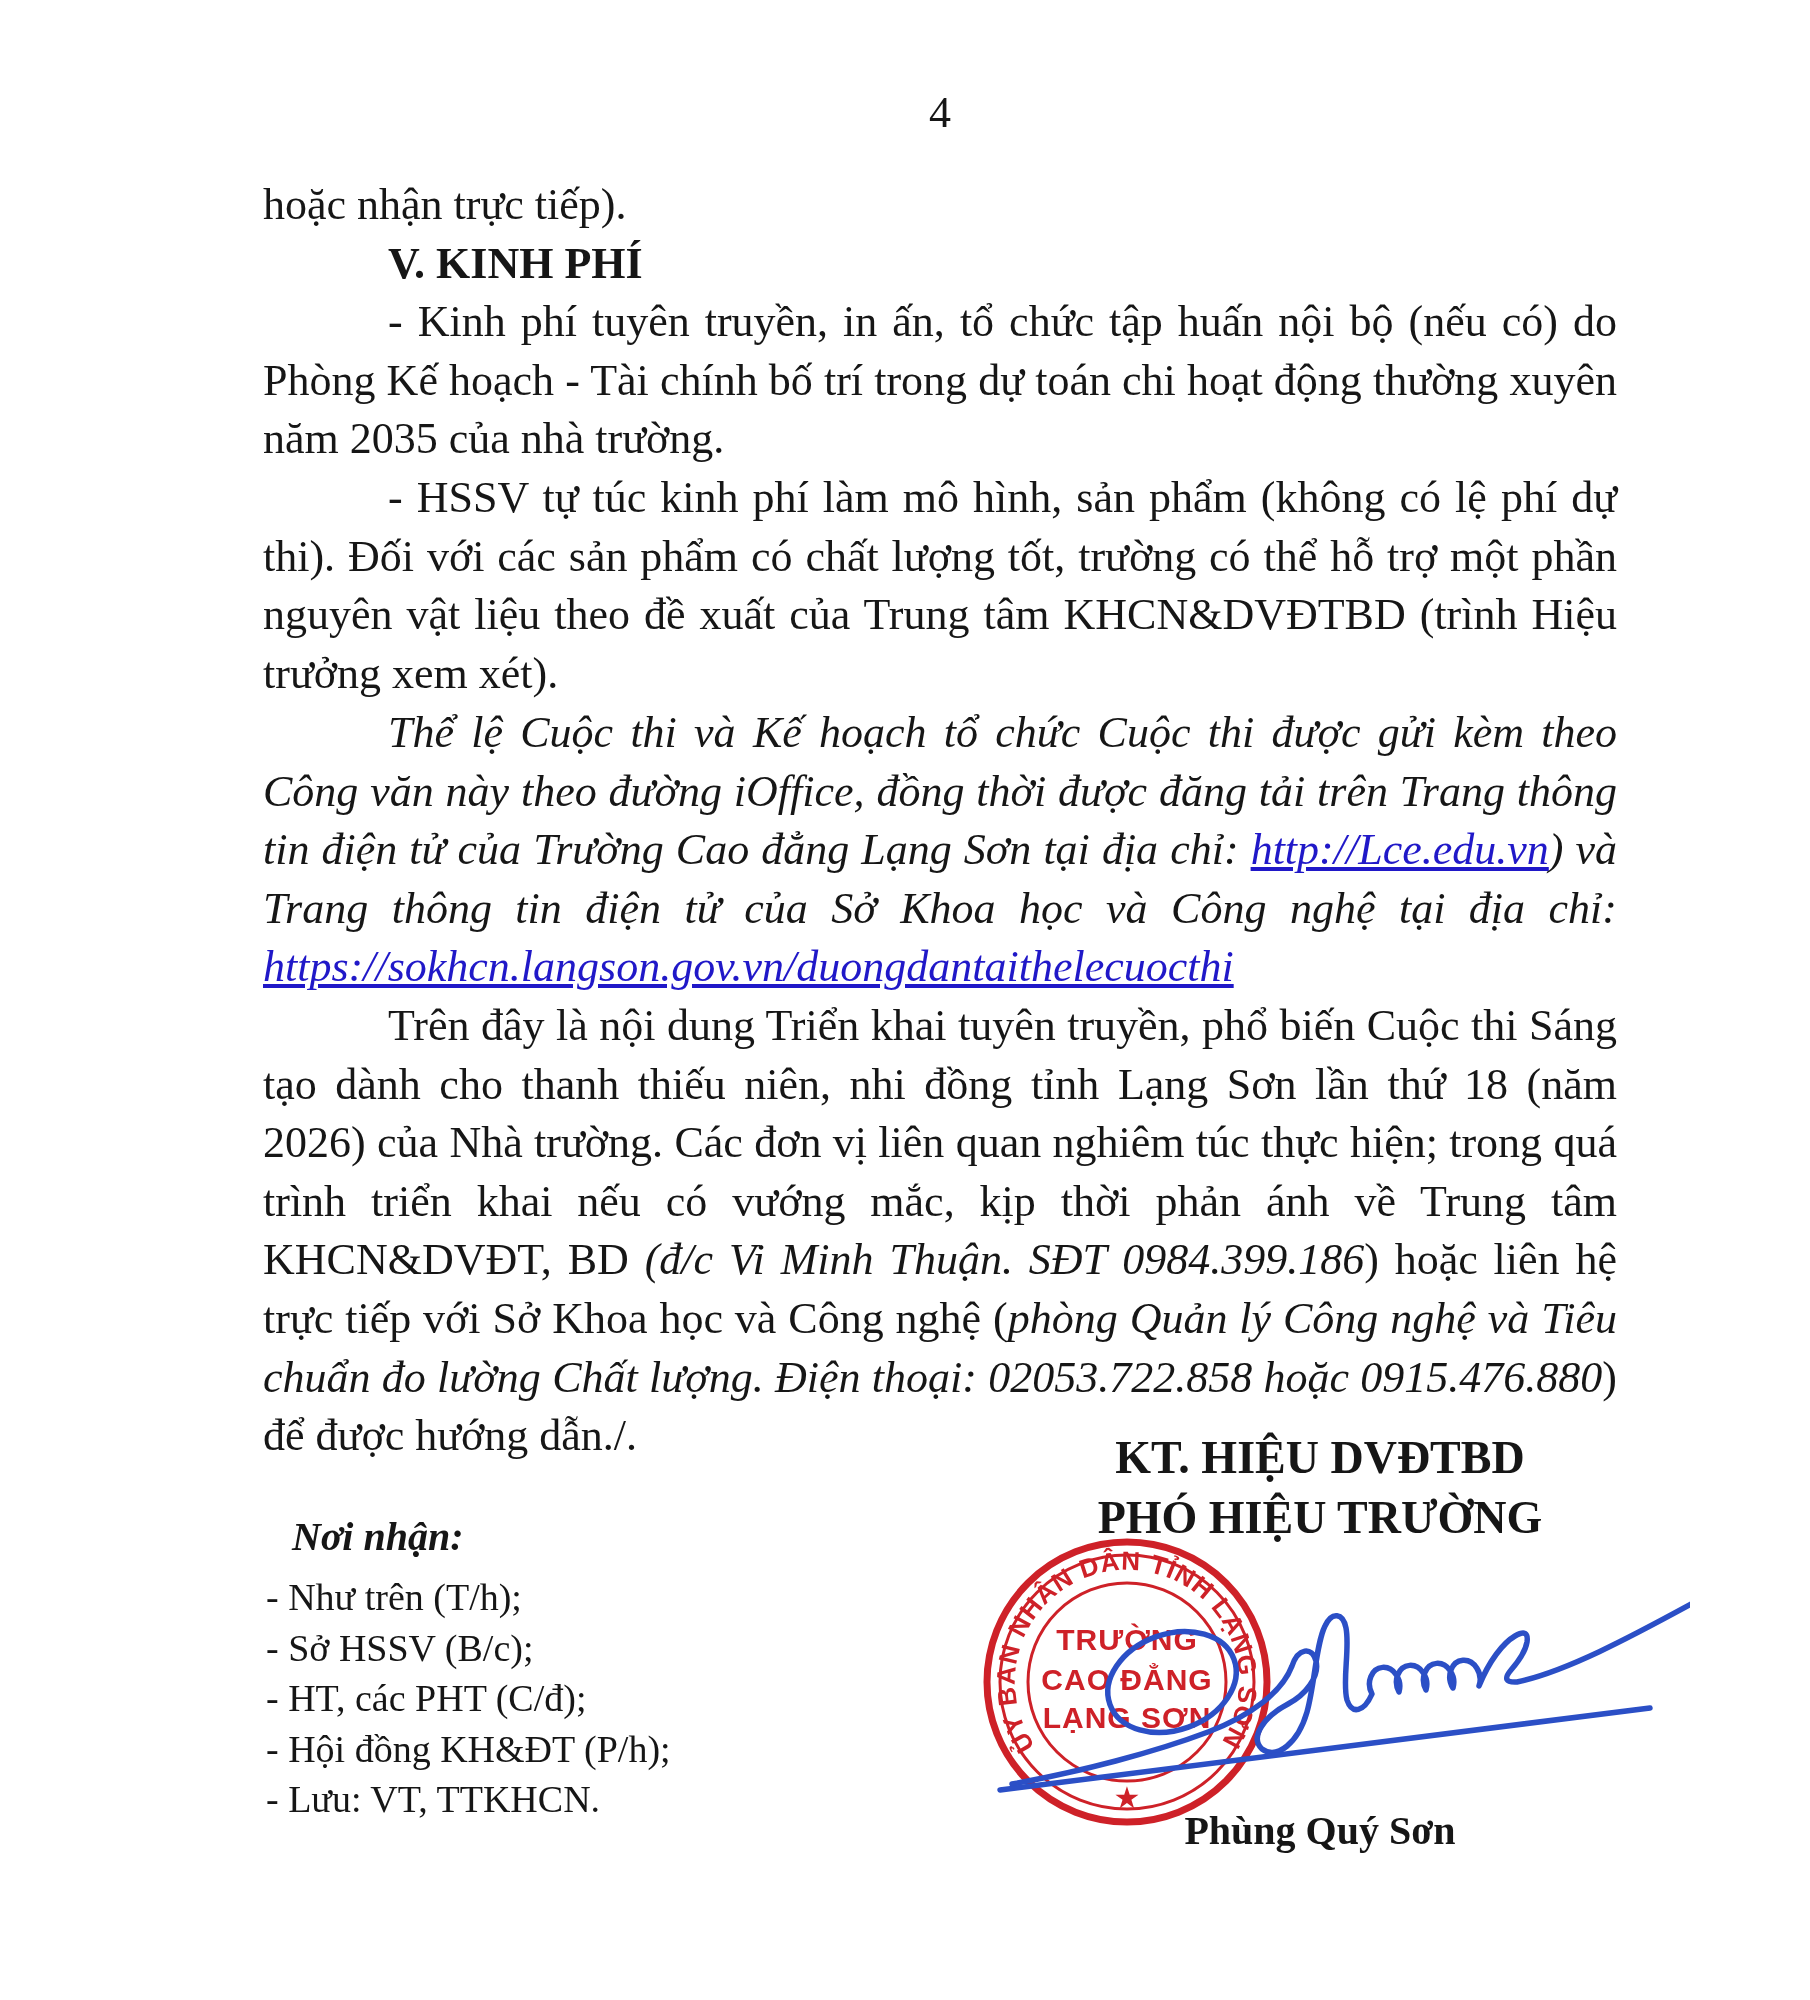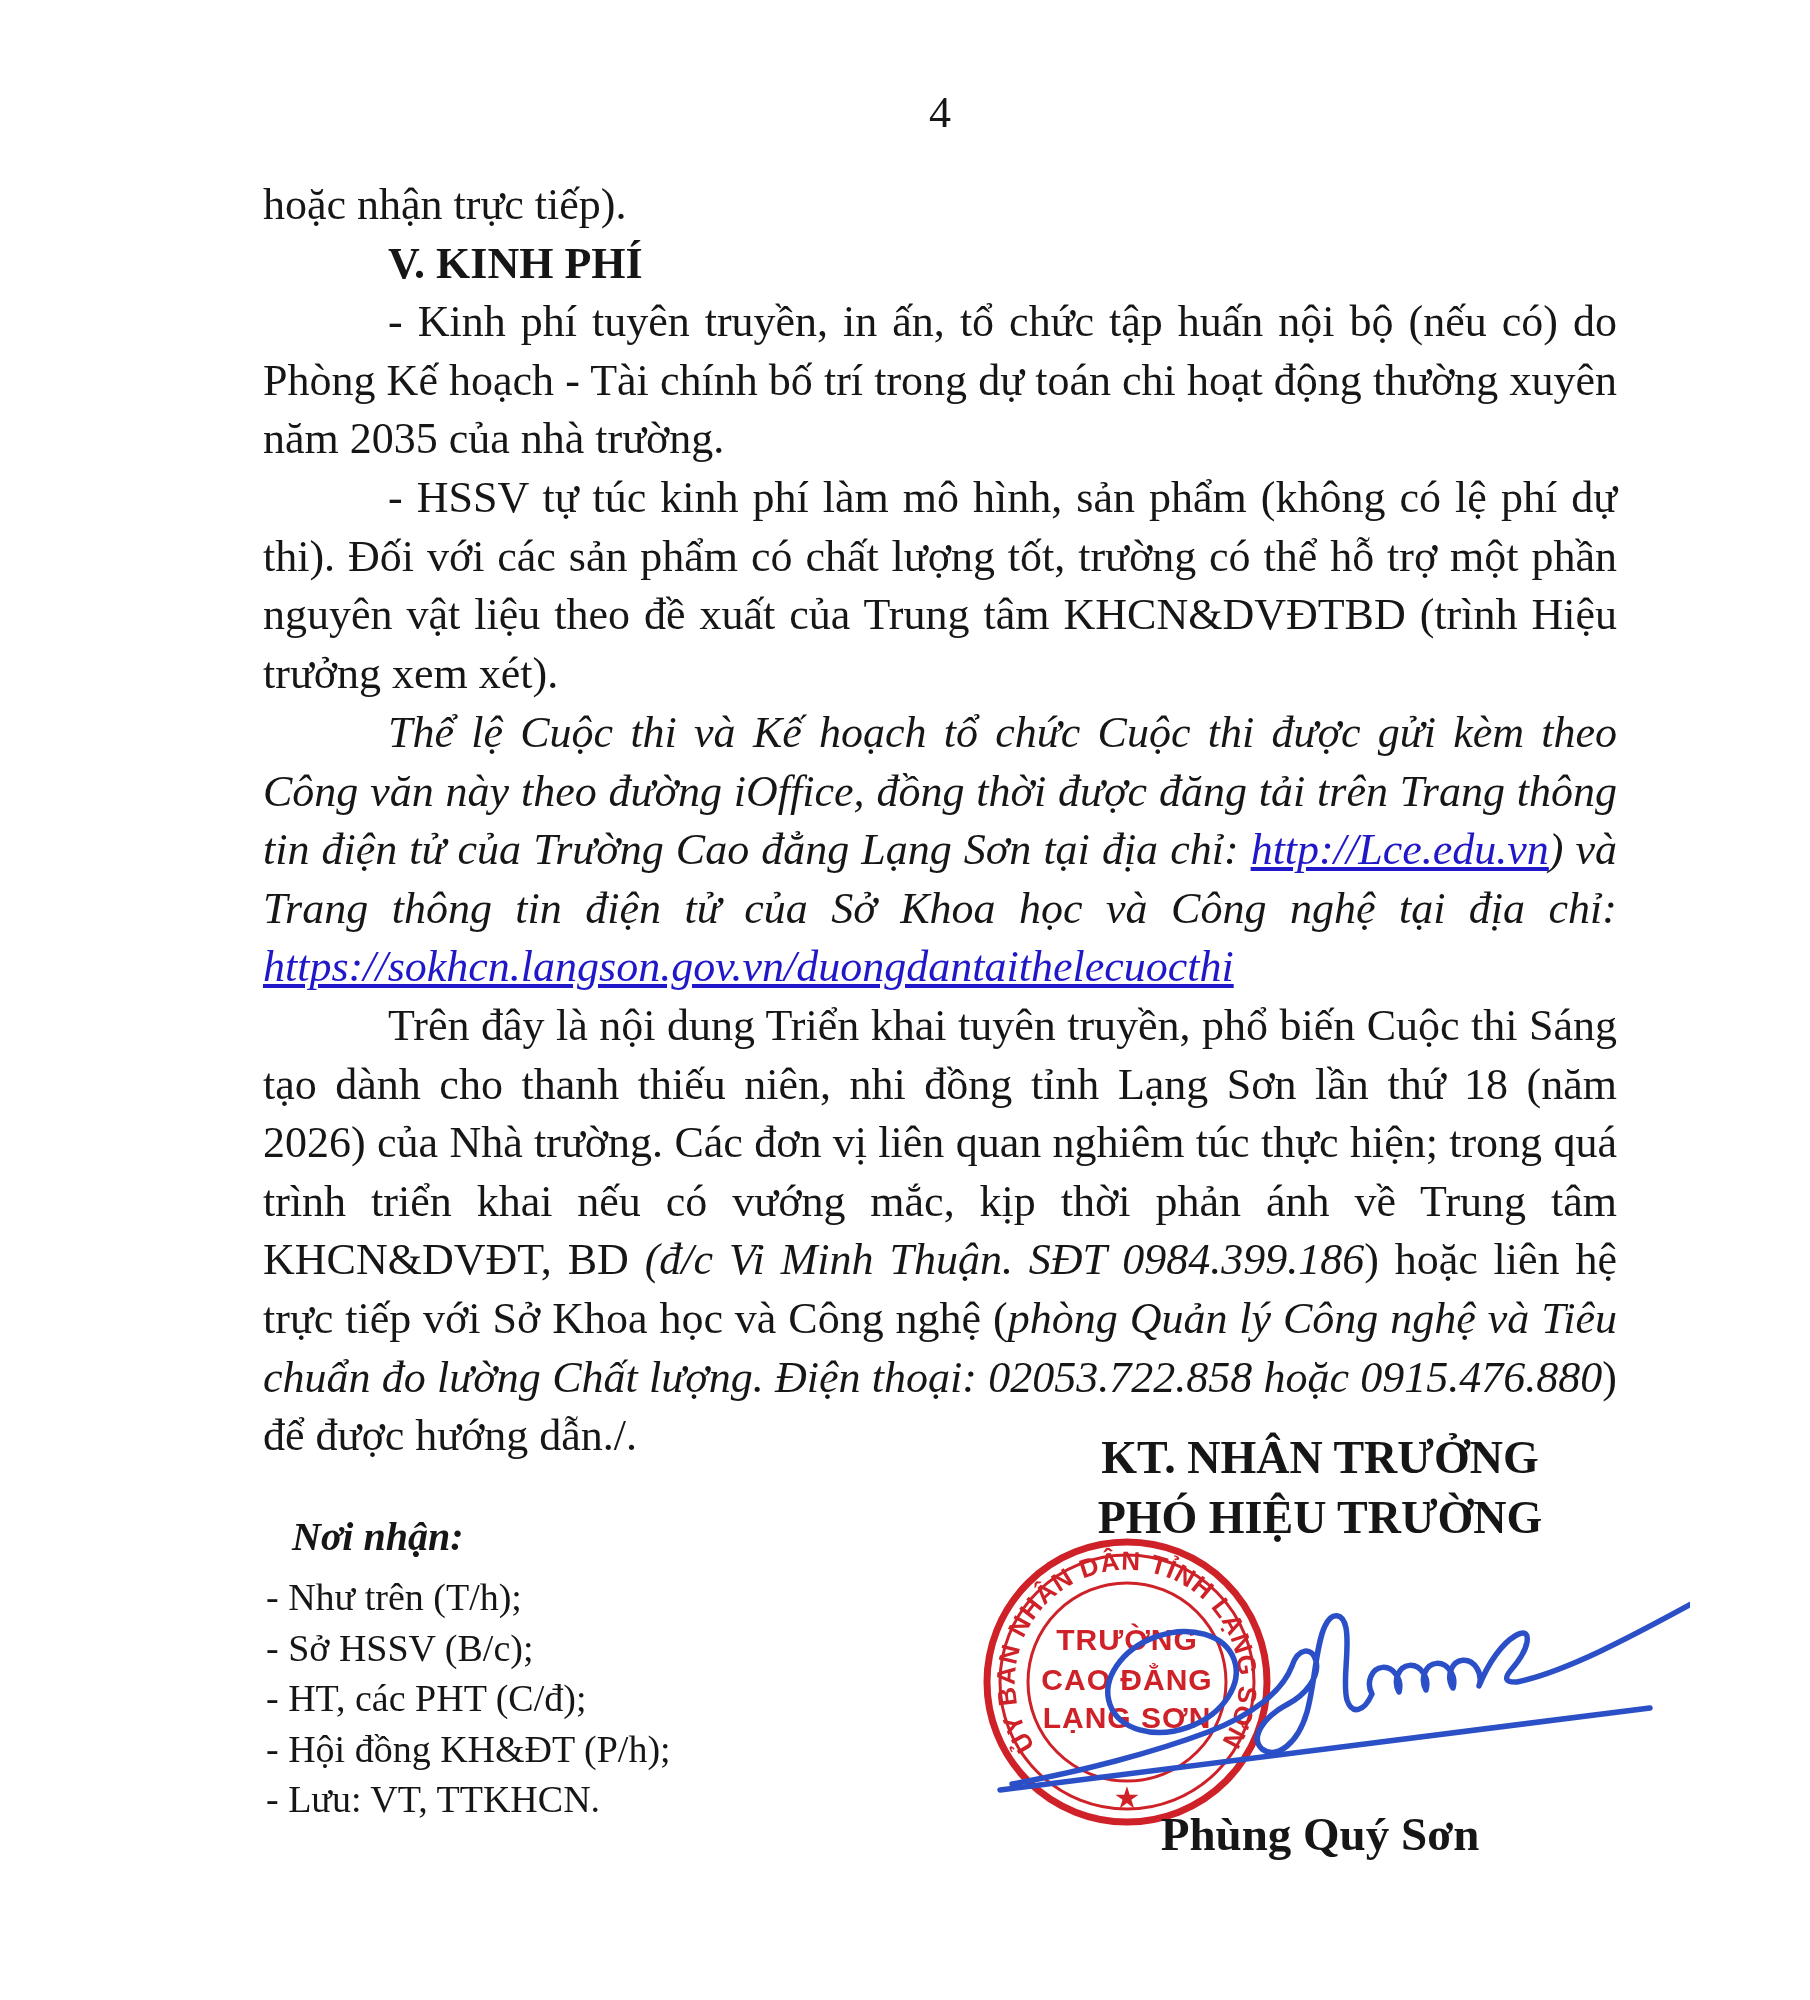--- a/index.html
+++ b/index.html
@@ -39,21 +39,21 @@
     font-weight:bold; font-style:italic; font-size:40px;
   }
   .recipients-list{
     position:absolute; left:266px; top:1572px;
     font-size:38px; line-height:50.6px;
   }
   .stamp-svg{ position:absolute; left:977px; top:1532px; z-index:1; }
   .sig-svg{ position:absolute; left:950px; top:1560px; z-index:2; }
   .signer-name{
     position:absolute; left:1030px; top:1807px; width:580px;
-    text-align:center; font-weight:bold; font-size:47px; z-index:3;
+    text-align:center; font-weight:bold; font-size:40px; z-index:3;
   }
   .stamp-ring-text{ font-family:"Liberation Sans", sans-serif; font-weight:bold; font-size:26px; letter-spacing:2px; }
   .stamp-center-text{ font-family:"Liberation Sans", sans-serif; font-weight:bold; font-size:30px; letter-spacing:1px; text-anchor:middle; }
   .stamp-star{ font-size:30px; text-anchor:middle; }
 </style>
 </head>
 <body>
 
 <div class="page">
 
@@ -62,21 +62,21 @@
   <div class="body-text">
     <p class="p-cont">hoặc nhận trực tiếp).</p>
     <p class="p-heading">V. KINH PHÍ</p>
     <p class="p-fund1">- Kinh phí tuyên truyền, in ấn, tổ chức tập huấn nội bộ (nếu có) do Phòng Kế hoạch - Tài chính bố trí trong dự toán chi hoạt động thường xuyên năm 2035 của nhà trường.</p>
     <p class="p-fund2">- HSSV tự túc kinh phí làm mô hình, sản phẩm (không có lệ phí dự thi). Đối với các sản phẩm có chất lượng tốt, trường có thể hỗ trợ một phần nguyên vật liệu theo đề xuất của Trung tâm KHCN&amp;DVĐTBD (trình Hiệu trưởng xem xét).</p>
     <p class="p-rules"><span>Thể lệ Cuộc thi và Kế hoạch tổ chức Cuộc thi được gửi kèm theo Công văn này theo đường iOffice, đồng thời được đăng tải trên  Trang thông tin điện tử của Trường Cao đẳng Lạng Sơn tại địa chỉ: </span><a class="doc-link" style="color: rgb(32, 24, 200);">http://Lce.edu.vn</a><span>) và Trang thông tin điện tử của Sở Khoa học và Công nghệ tại địa chỉ: </span><a class="doc-link" style="color: rgb(32, 24, 200);">https://sokhcn.langson.gov.vn/duongdantaithelecuocthi</a></p>
     <p class="p-close"><span>Trên đây là nội dung Triển khai tuyên truyền, phổ biến Cuộc thi Sáng tạo dành cho thanh thiếu niên, nhi đồng tỉnh Lạng Sơn lần thứ 18 (năm 2026) của Nhà trường. Các đơn vị liên quan nghiêm túc thực hiện; trong quá trình triển khai nếu có vướng mắc, kịp thời phản ánh về Trung tâm KHCN&amp;DVĐT, BD </span><span class="it">(đ/c Vi Minh Thuận. SĐT 0984.399.186</span><span>) hoặc liên hệ trực tiếp với Sở Khoa học và Công nghệ (</span><span class="it">phòng Quản lý Công nghệ và Tiêu chuẩn đo lường Chất lượng. Điện thoại: 02053.722.858 hoặc 0915.476.880</span><span>) để được hướng dẫn./.</span></p>
   </div>
 
   <div class="sig-header">
-    <div>KT. NHÂN TRƯỞNG</div>
+    <div>KT. HIỆU DVĐTBD</div>
     <div>PHÓ HIỆU TRƯỜNG</div>
   </div>
 
   <div class="recipients-label">Nơi nhận:</div>
   <div class="recipients-list">
     <div>- Như trên (T/h);</div>
     <div>- Sở HSSV (B/c);</div>
     <div>- HT, các PHT (C/đ);</div>
     <div>- Hội đồng KH&amp;ĐT (P/h);</div>
     <div>- Lưu: VT, TTKHCN.</div>

